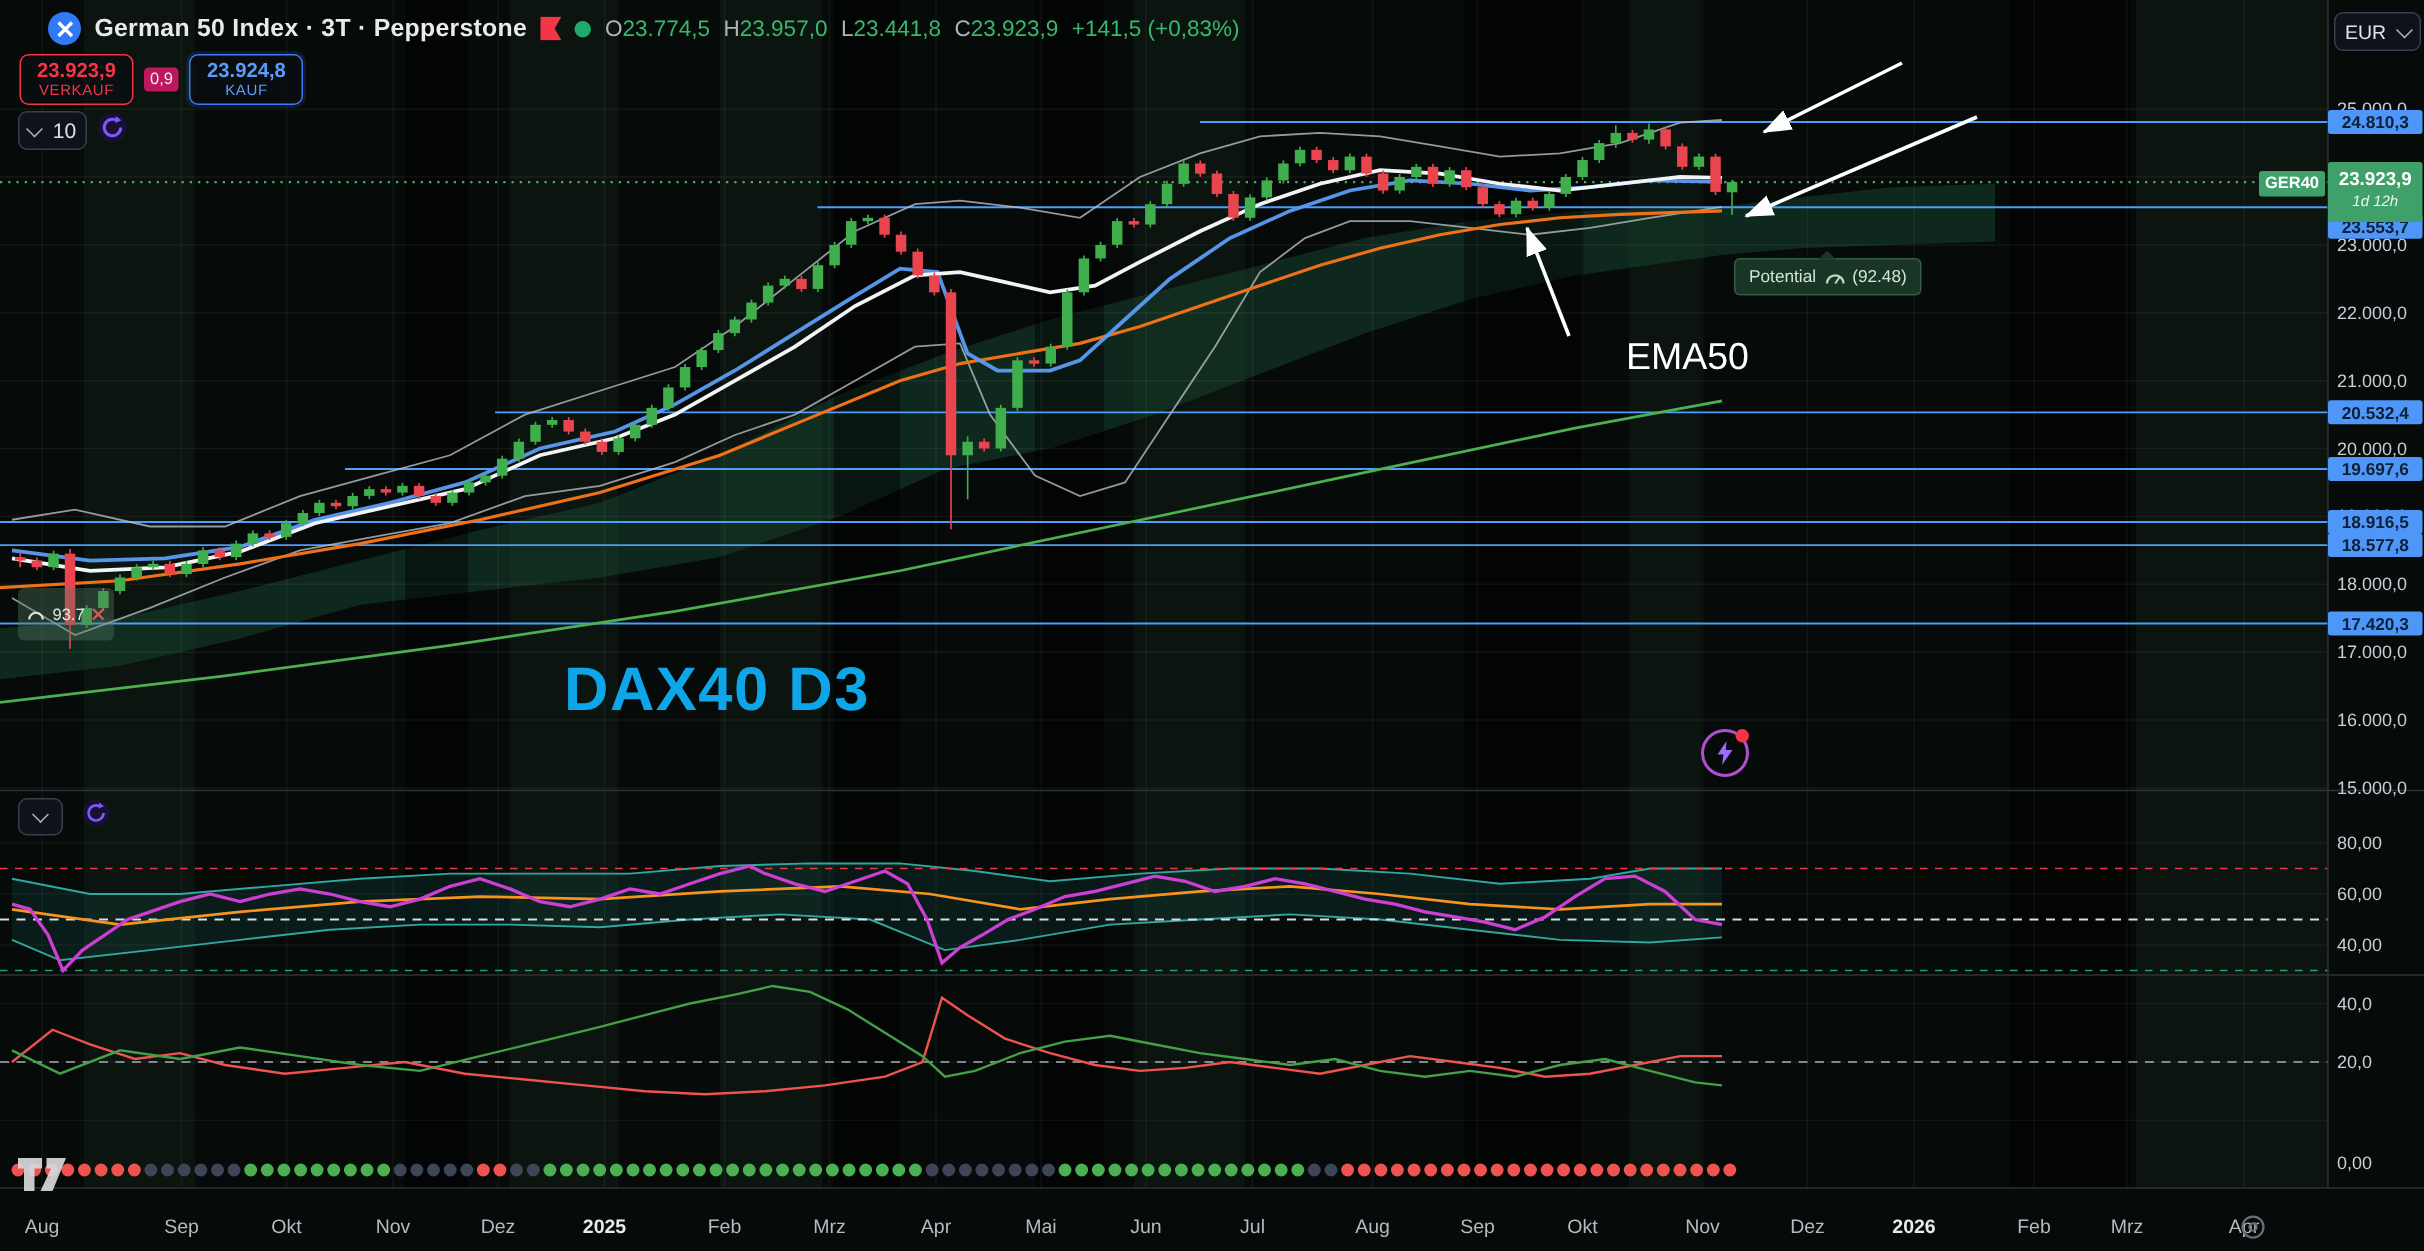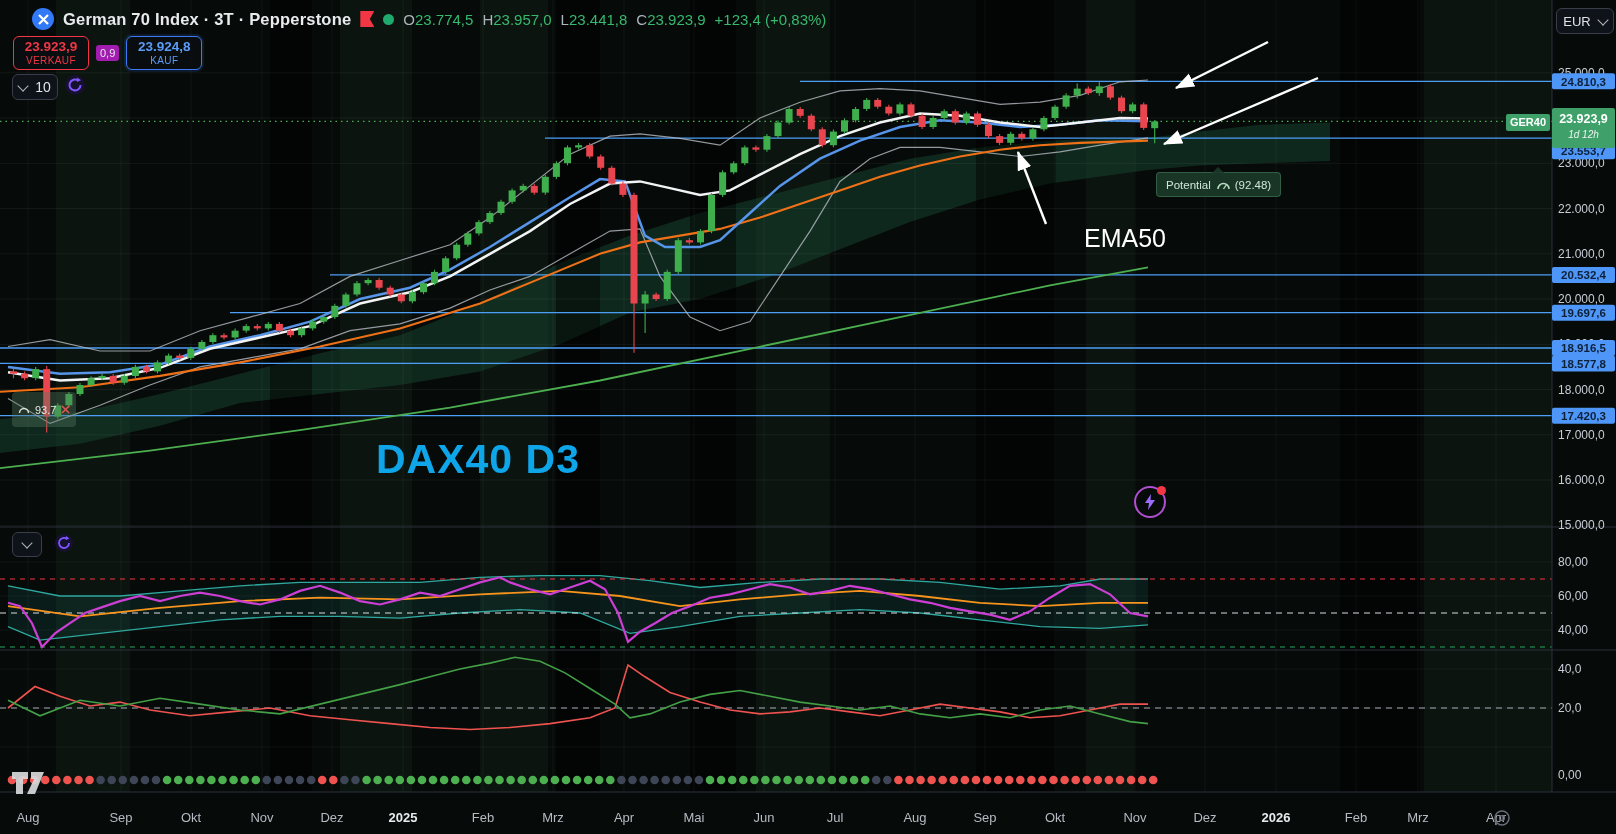--- a/index.html
+++ b/index.html
@@ -14,21 +14,21 @@
   .flag{width:14px;height:16px;background:#f23645;clip-path:polygon(0 0,100% 0,68% 50%,100% 100%,0 100%);}
   .dot{width:11px;height:11px;border-radius:50%;background:#1faa6e;}
   .ohlc{display:flex;gap:9px;font-size:15px;color:#aeb3bd;}
   .ohlc b{font-weight:400;color:#36b96e;}
   .obtn{width:74px;height:32px;border-radius:6px;background:rgba(10,14,18,.85);display:flex;flex-direction:column;
         align-items:center;justify-content:center;line-height:1.15;cursor:pointer;}
   .sell{border:1.5px solid #f23645;color:#f23645;}
   .buy{border:1.5px solid #3d7bf5;color:#5b9cf6;box-shadow:0 0 0 2px rgba(61,123,245,.15);}
   .obtn .p{font-size:13.5px;font-weight:700;}
   .obtn .l{font-size:10px;letter-spacing:.4px;}
-  .spread{font-size:11px;color:#e6e8ec;background:#a21caf;border-radius:3px;padding:2px 4px;}
+  .spread{font-size:11px;color:#e6e8ec;background:#be185d;border-radius:3px;padding:2px 4px;}
   .chip{background:rgba(16,20,28,.85);border:1px solid #3a3e4a;border-radius:6px;color:#dfe2e8;display:flex;
         align-items:center;justify-content:center;gap:8px;cursor:pointer;}
   .chev{width:7px;height:7px;border-right:1.7px solid #b2b5be;border-bottom:1.7px solid #b2b5be;
         transform:rotate(45deg);margin-top:-3px;display:inline-block;}
   .wm{font-size:41px;font-weight:700;color:#0ea5e9;letter-spacing:1px;}
   .anno{color:#fff;font-size:25px;font-weight:500;line-height:1.3;}
   .pot{height:23px;display:flex;align-items:center;gap:5px;padding:0 9px;font-size:11.5px;color:#cfe6d4;
        background:rgba(27,58,41,.92);border:1px solid rgba(110,190,140,.3);border-radius:4px;cursor:pointer;}
   .pot:before{content:"";position:absolute;top:-6px;left:55px;border:6px solid transparent;border-bottom-color:rgba(27,58,41,.92);border-top:none;}
   .badge{height:35px;display:flex;align-items:center;gap:5px;padding:0 6px;background:rgba(84,120,96,.38);
@@ -503,29 +503,29 @@
       <line x1="1318" y1="78" x2="1164" y2="144" stroke="#ffffff" stroke-width="2.4" marker-end="url(#arrowhead)"></line>
       <line x1="1046" y1="224" x2="1018" y2="152" stroke="#ffffff" stroke-width="2.4" marker-end="url(#arrowhead)"></line>
     </svg>
 
   <div class="abs hdr" style="left:32px;top:8px;">
     <span class="logo">
       <svg width="11" height="11">
           <path d="M1 1 L10 10 M10 1 L1 10" stroke="#fff" stroke-width="2.2"></path>
         </svg>
     </span>
-    <span class="title">German 70 Index · 3T · Pepperstone</span>
+    <span class="title">German 50 Index · 3T · Pepperstone</span>
     <span class="flag"></span>
     <span class="dot"></span>
     <span class="ohlc">
       <span><span>O</span><b>23.774,5</b></span>
       <span><span>H</span><b>23.957,0</b></span>
       <span><span>L</span><b>23.441,8</b></span>
       <span><span>C</span><b>23.923,9</b></span>
-      <b>+123,4 (+0,83%)</b>
+      <b>+141,5 (+0,83%)</b>
     </span>
   </div>
 
   <div class="abs" style="left:13px;top:36px;display:flex;align-items:center;gap:7px;">
     <div class="obtn sell">
       <span class="p">23.923,9</span>
       <span class="l">VERKAUF</span>
     </div>
     <span class="spread">0,9</span>
     <div class="obtn buy">

